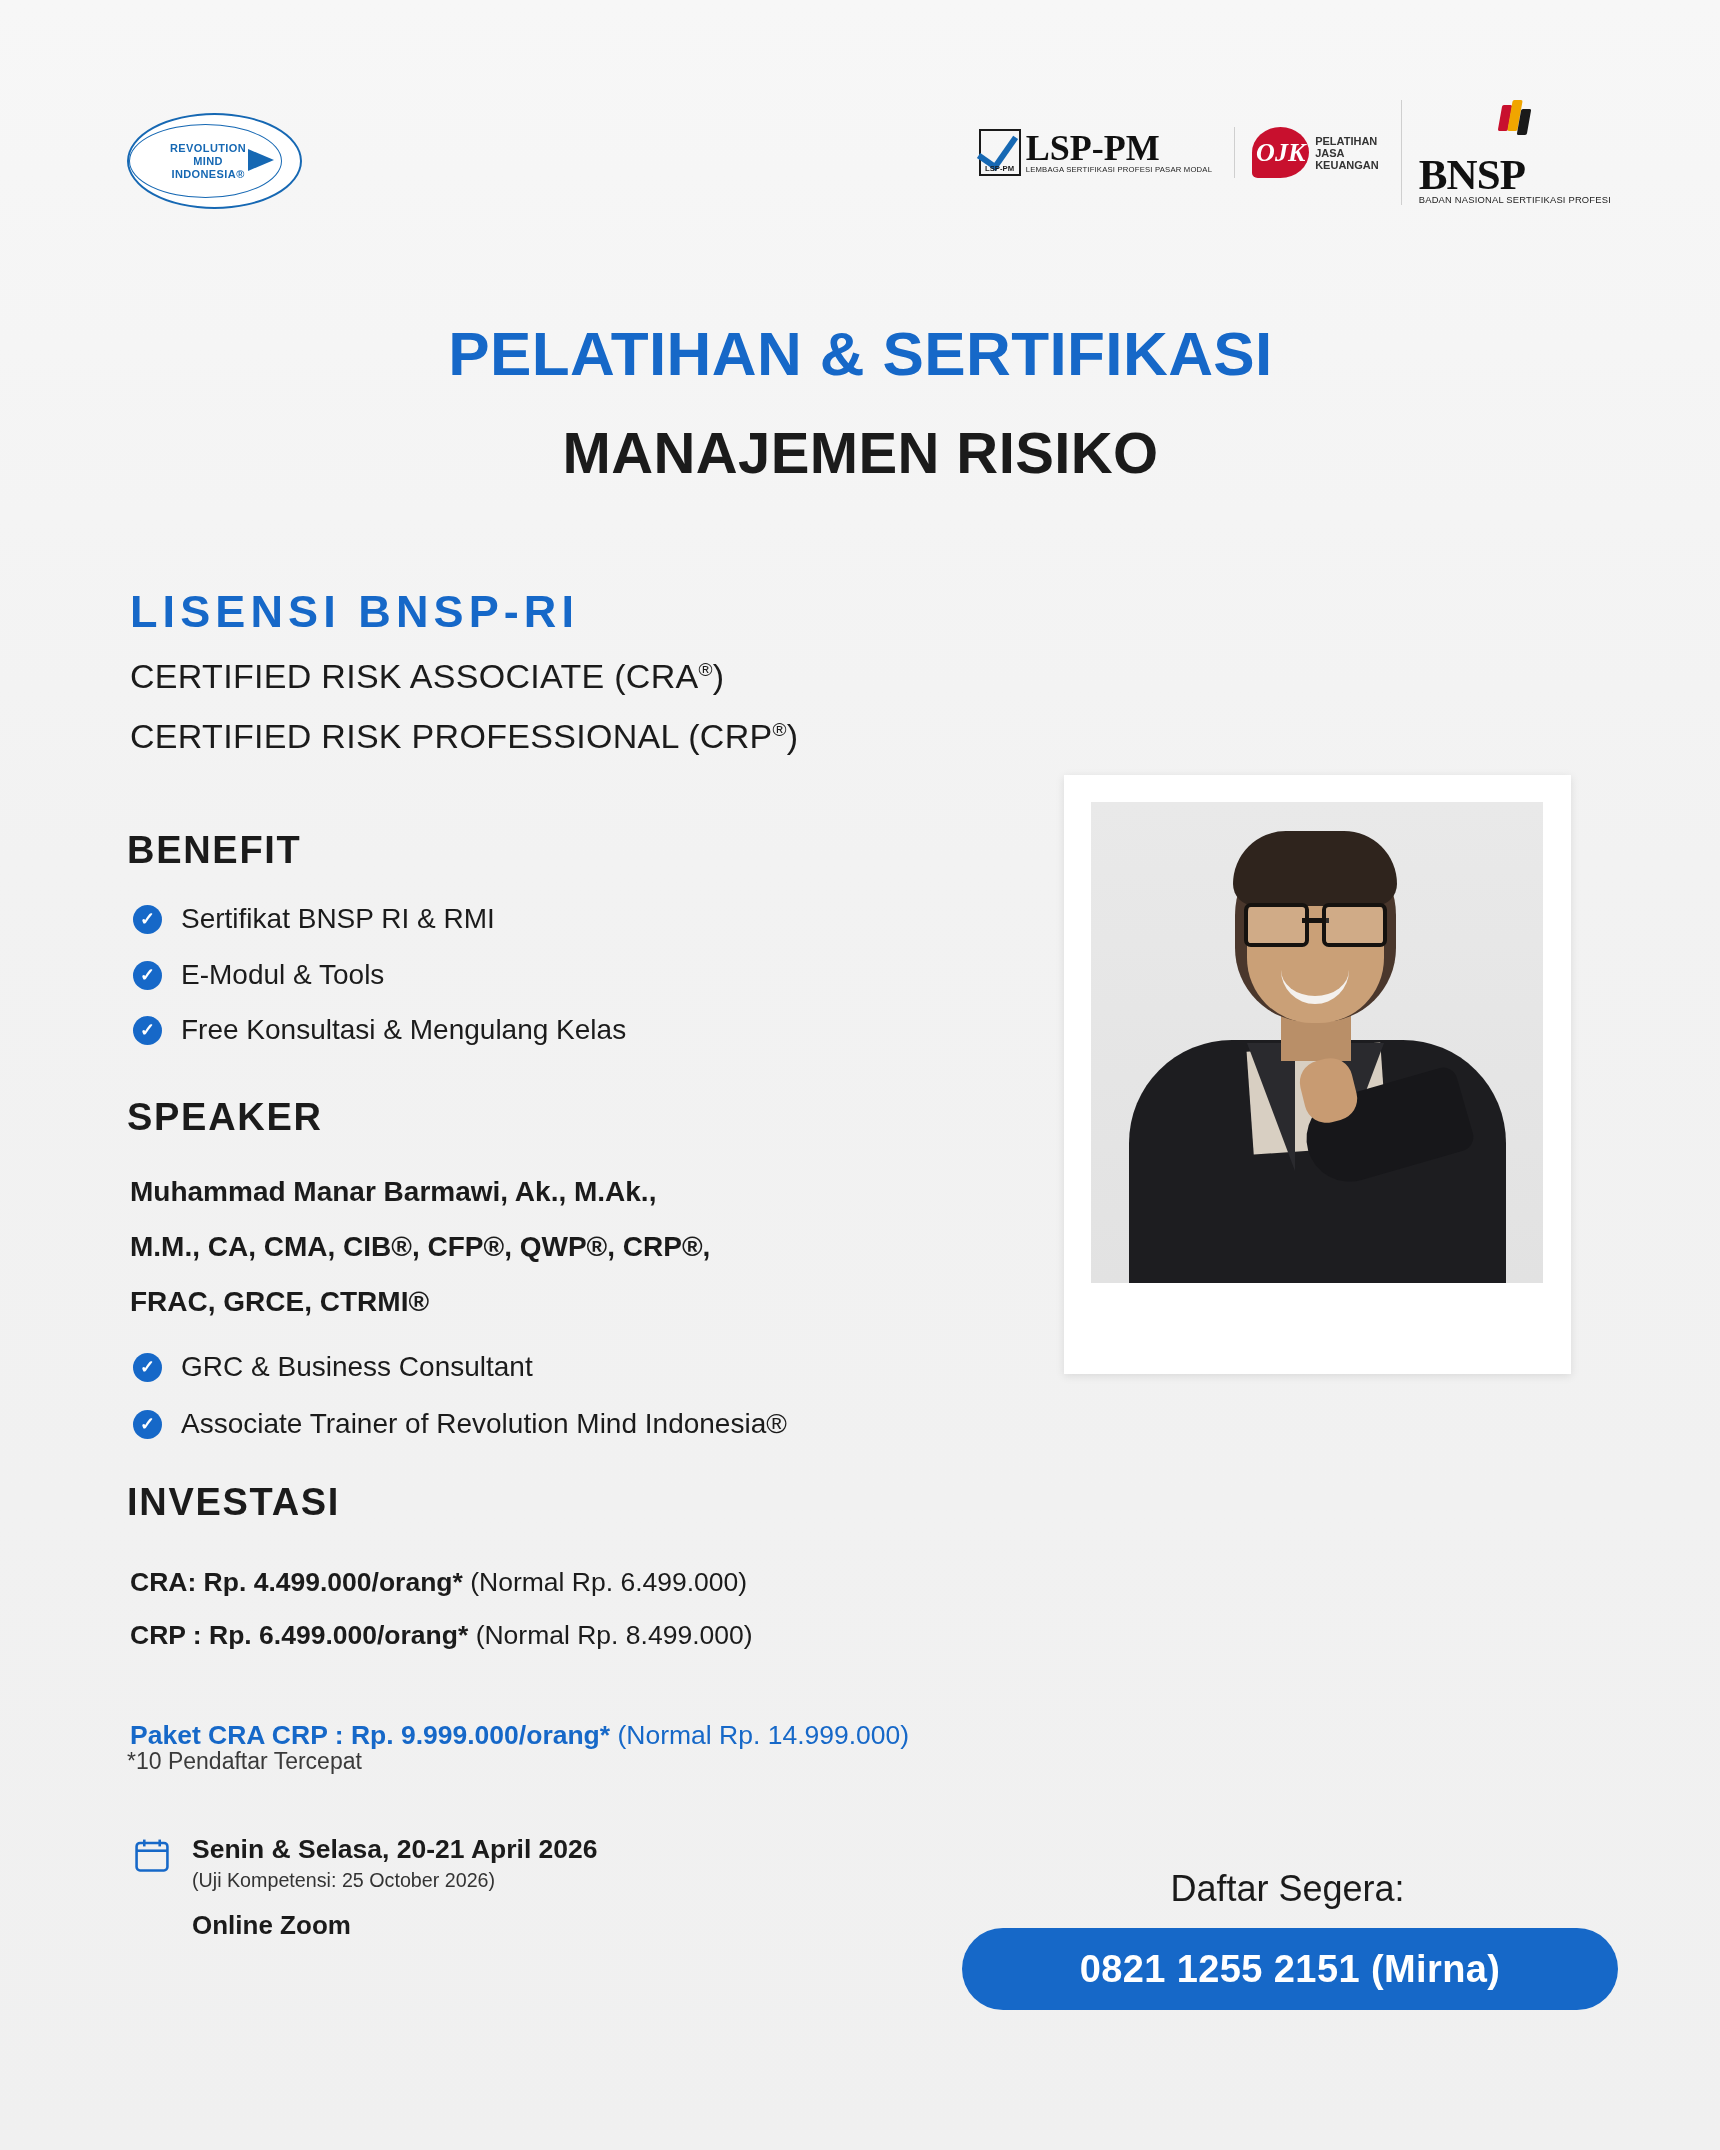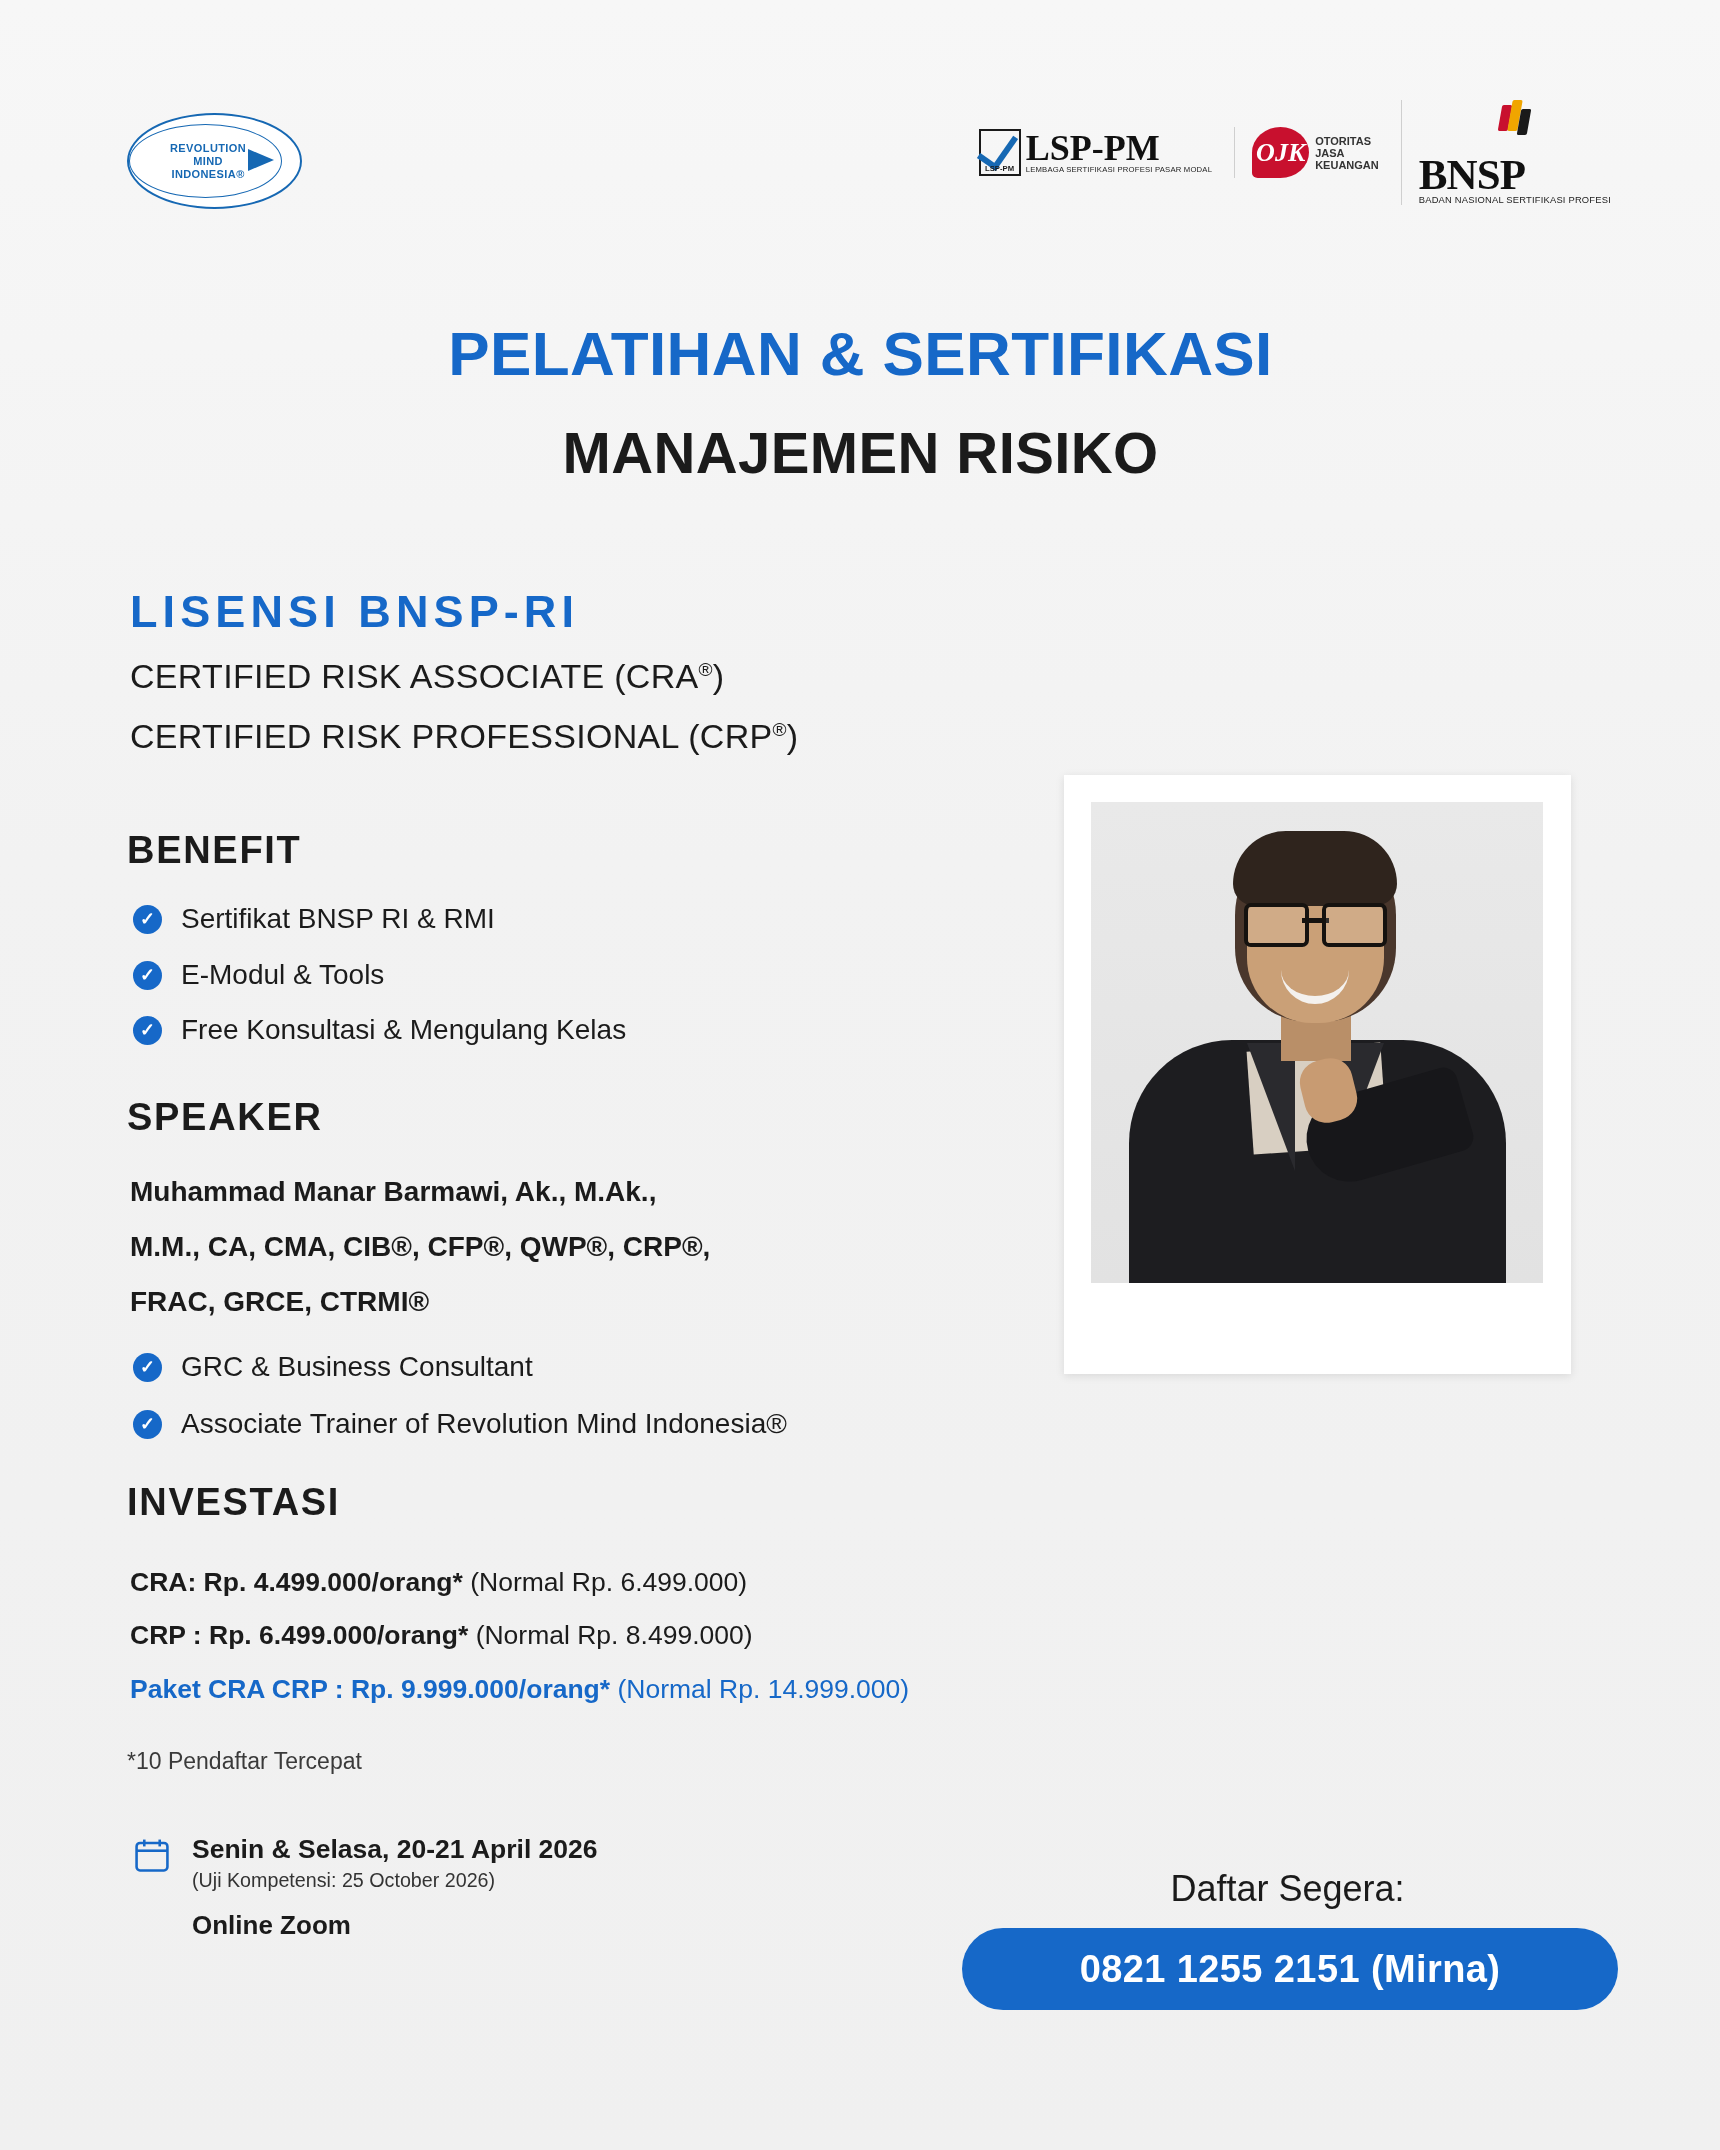--- a/index.html
+++ b/index.html
@@ -288,21 +288,21 @@
   
   .invest-line {
     position: absolute;
     left: 130px;
     font-size: 26.5px;
     color: #1b1b1b;
   }
   .invest-line b { font-weight: bold; }
   .invest-line.i1 { top: 1567px; }
   .invest-line.i2 { top: 1620px; }
-  .invest-line.i3 { top: 1674px; color: #1668c8; }
+  .invest-line.i3 { top: 1720px; color: #1668c8; }
   .invest-note {
     position: absolute;
     left: 127px;
     top: 1748px;
     font-size: 23px;
     color: #3a3a3a;
   }
 
   
   .sched {
@@ -546,21 +546,21 @@
         </div>
         <div class="lsp-text">
           <div class="main">LSP-PM</div>
           <div class="sub">LEMBAGA SERTIFIKASI PROFESI PASAR MODAL</div>
         </div>
       </div>
 
       <div class="logo-ojk">
         <div class="ojk-mark">OJK</div>
         <div class="ojk-text">
-          <div>OTORITAS</div>
+          <div>PELATIHAN</div>
           <div>JASA</div>
           <div>KEUANGAN</div>
         </div>
       </div>
 
       <div class="logo-bnsp">
         <div class="bnsp-mark">
           <i class="a"></i>
             <i class="b"></i>
             <i class="c"></i>

